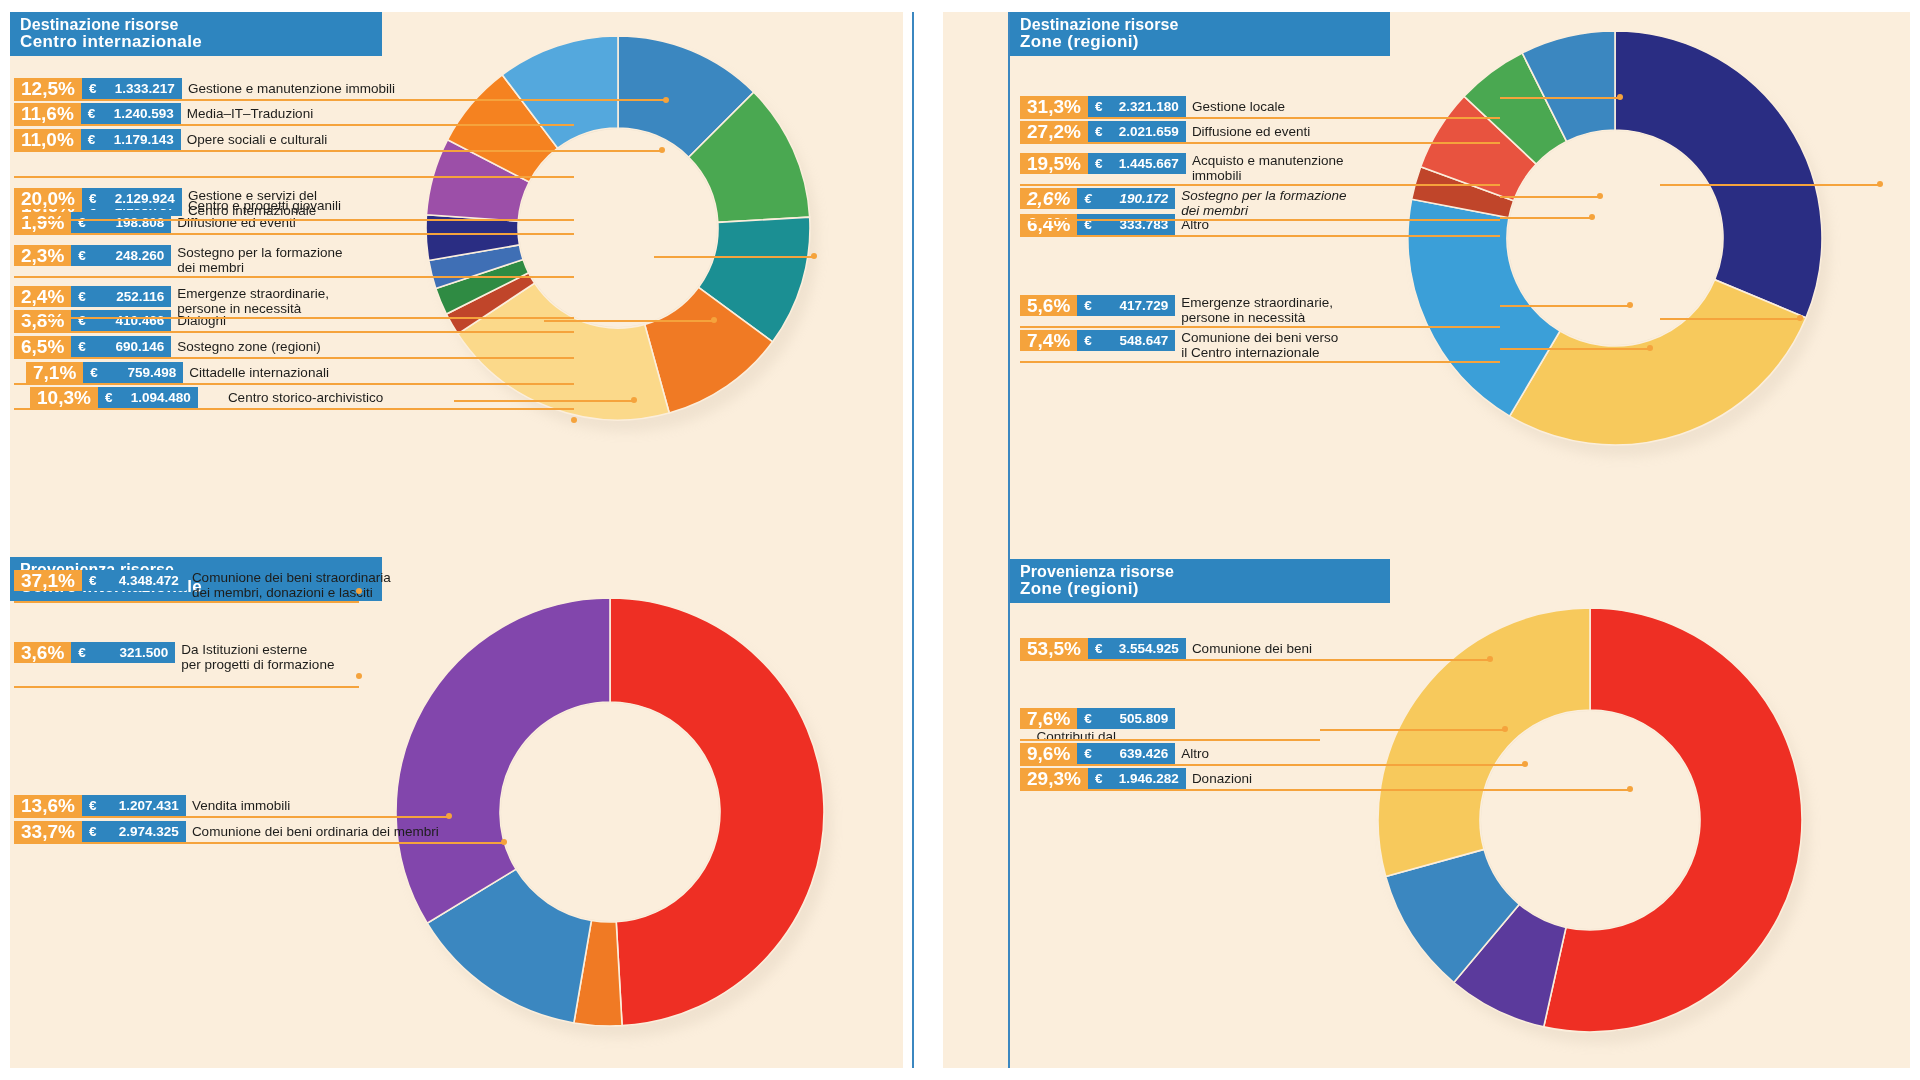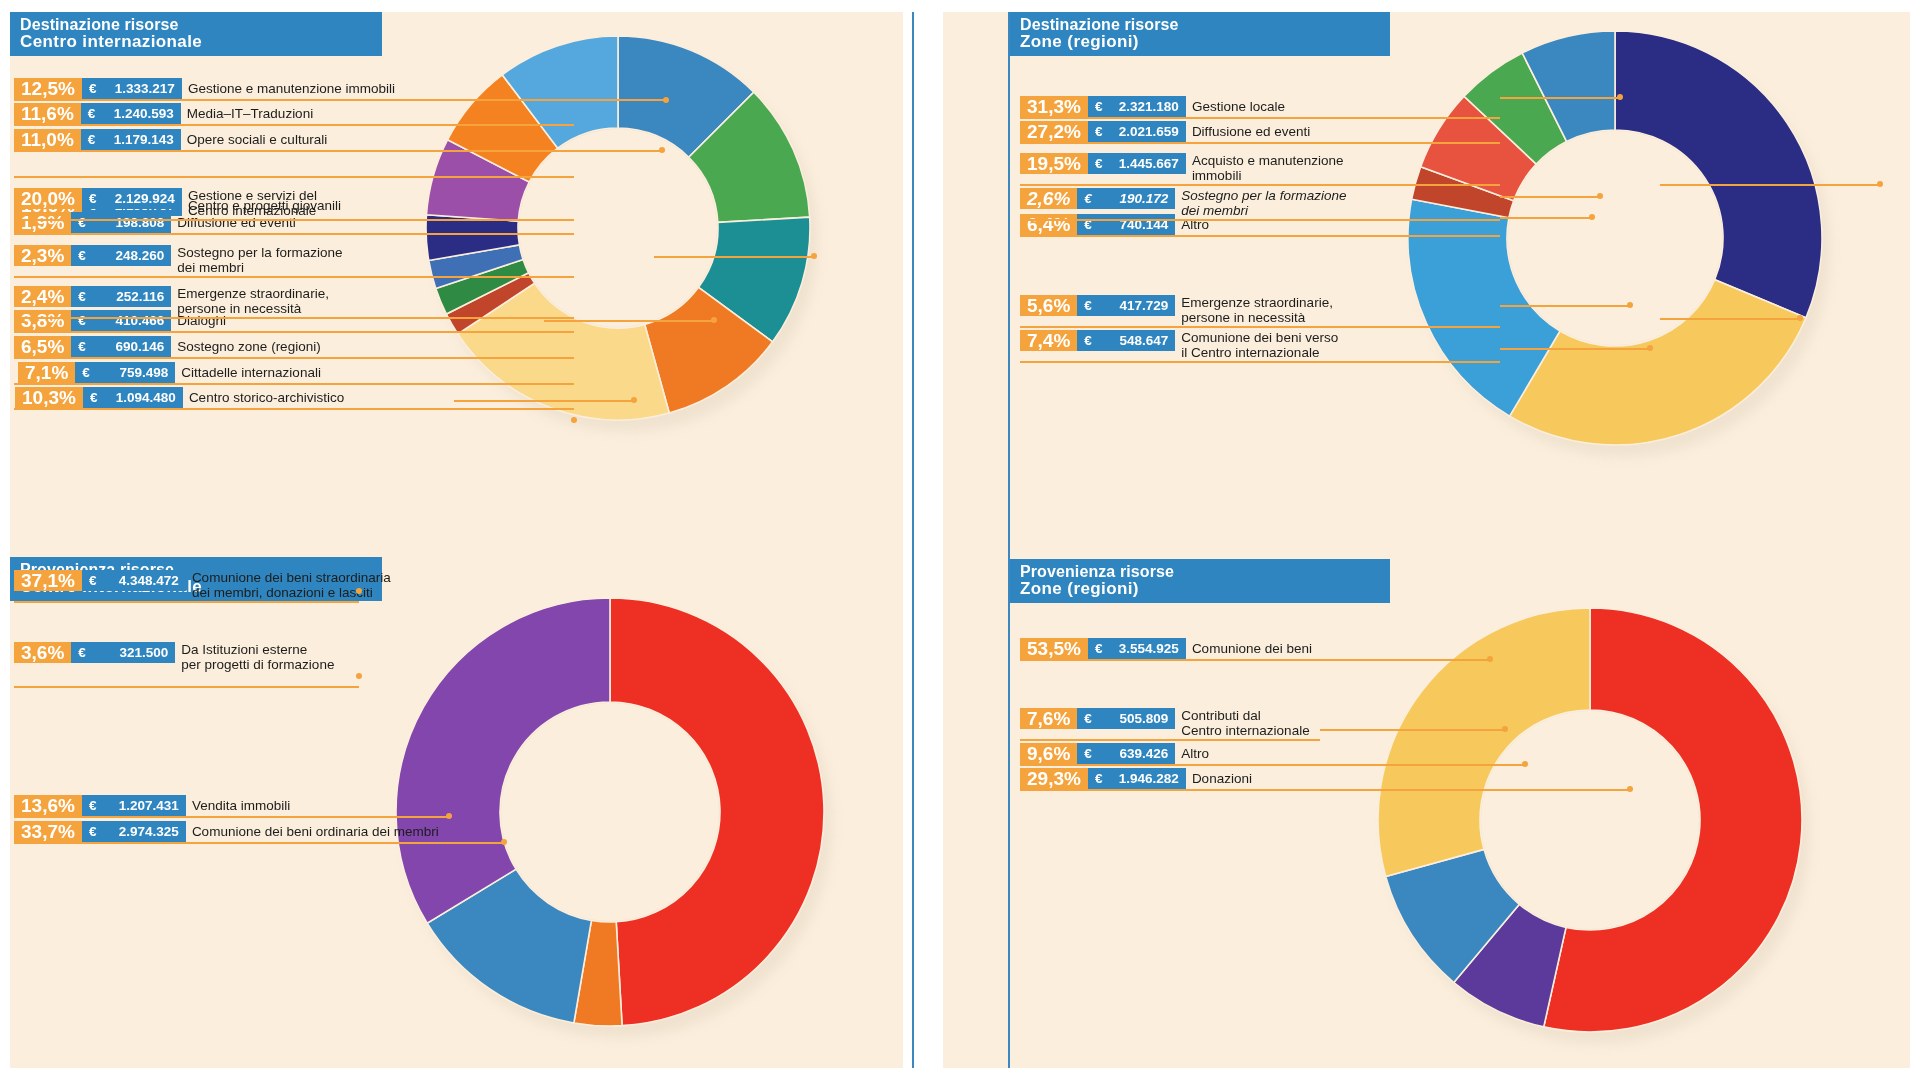--- a/index.html
+++ b/index.html
@@ -276,32 +276,32 @@
         <div class="chip">
           <div class="pct">6,5%</div>
           <div class="amt" style="width: 100px;">
             <span class="eu">€</span>
             <span class="nv">690.146</span>
           </div>
         </div>
         <div class="lbl">Sostegno zone (regioni)</div>
       </div>
       <div class="leader" style="left: 0px; top: 357px; width: 560px;"></div>
-      <div class="lrow" style="left: 4px; top: 362px;">
+      <div class="lrow" style="left: 12px; top: 362px;">
         <div class="chip">
           <div class="pct">7,1%</div>
           <div class="amt" style="width: 100px;">
             <span class="eu">€</span>
             <span class="nv">759.498</span>
           </div>
         </div>
         <div class="lbl">Cittadelle internazionali</div>
       </div>
       <div class="leader" style="left: 0px; top: 383px; width: 560px;"></div>
-      <div class="lrow" style="left: 1px; top: 387px;">
+      <div class="lrow" style="left: 16px; top: 387px; gap: 24px;">
         <div class="chip">
           <div class="pct">10,3%</div>
           <div class="amt" style="width: 100px;">
             <span class="eu">€</span>
             <span class="nv">1.094.480</span>
           </div>
         </div>
         <div class="lbl">Centro storico-archivistico</div>
       </div>
       <div class="leader" style="left: 0px; top: 408px; width: 560px;"></div>
@@ -364,21 +364,21 @@
         </div>
         <div class="lbl">Sostegno per la formazione
 dei membri</div>
       </div>
       <div class="leader" style="left: 0px; top: 219px; width: 480px;"></div>
       <div class="lrow" style="left: 0px; top: 214px;">
         <div class="chip">
           <div class="pct">6,4%</div>
           <div class="amt" style="width: 98px;">
             <span class="eu">€</span>
-            <span class="nv">740.144</span>
+            <span class="nv">333.783</span>
           </div>
         </div>
         <div class="lbl">Altro</div>
       </div>
       <div class="leader" style="left: 0px; top: 235px; width: 480px;"></div>
       <div class="lrow" style="left: 0px; top: 295px;">
         <div class="chip">
           <div class="pct">5,6%</div>
           <div class="amt" style="width: 98px;">
             <span class="eu">€</span>
@@ -477,21 +477,21 @@
         <div class="chip">
           <div class="pct">53,5%</div>
           <div class="amt" style="width: 98px;">
             <span class="eu">€</span>
             <span class="nv">3.554.925</span>
           </div>
         </div>
         <div class="lbl">Comunione dei beni</div>
       </div>
       <div class="leader" style="left: 0px; top: 659px; width: 300px;"></div>
-      <div class="lrow" style="left: 0px; top: 708px;">
+      <div class="lrow" style="left: 0px; top: 708px; flex-direction: column;">
         <div class="chip">
           <div class="pct">7,6%</div>
           <div class="amt" style="width: 98px;">
             <span class="eu">€</span>
             <span class="nv">505.809</span>
           </div>
         </div>
         <div class="lbl">Contributi dal
 Centro internazionale</div>
       </div>

